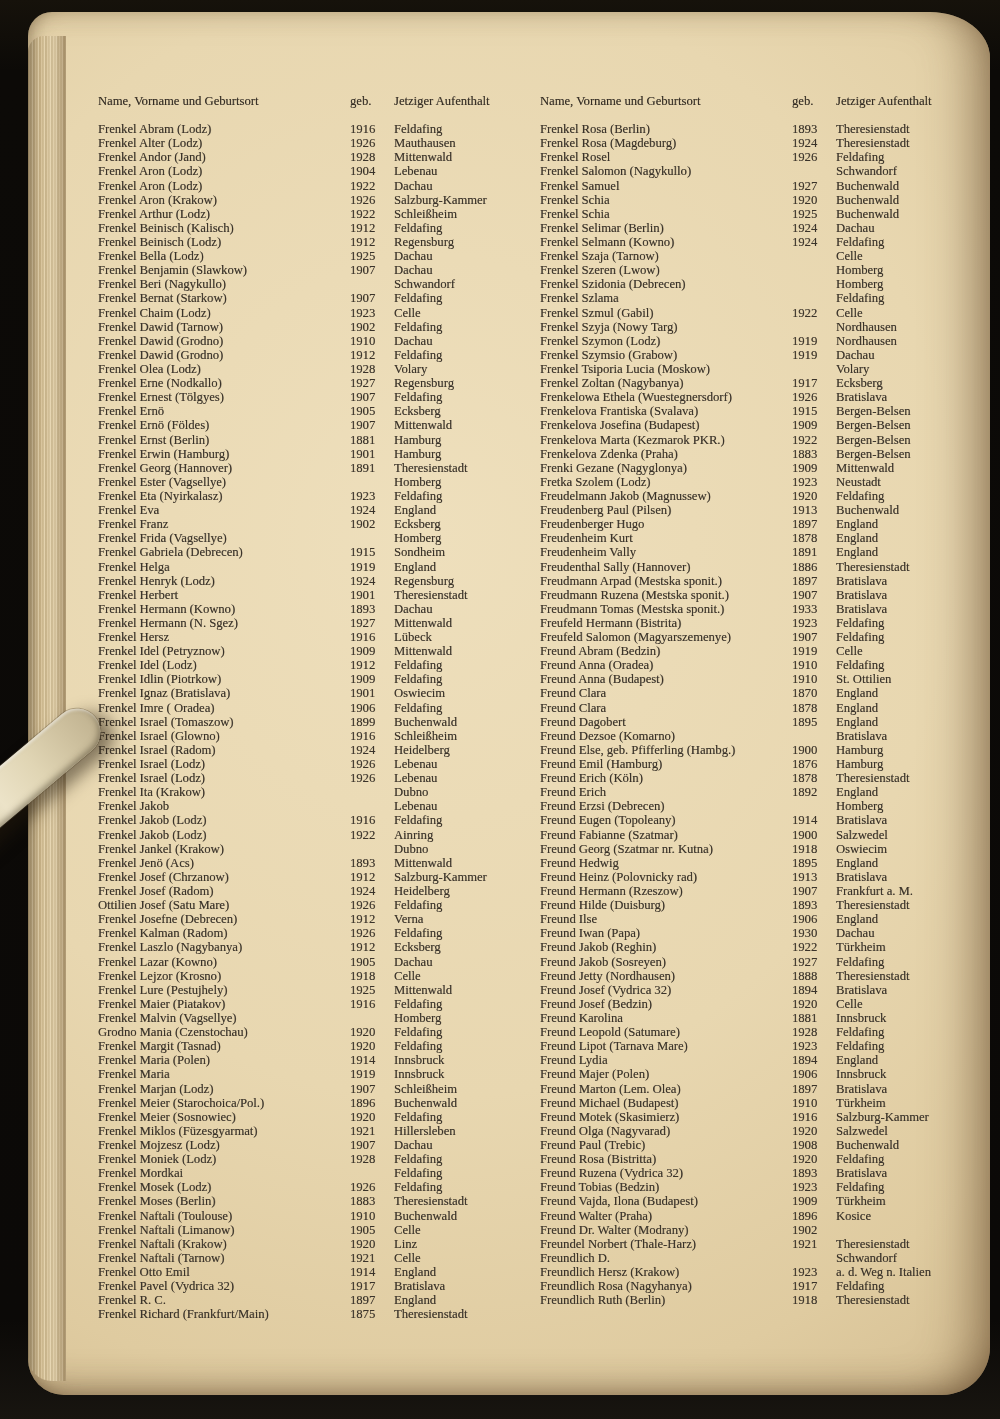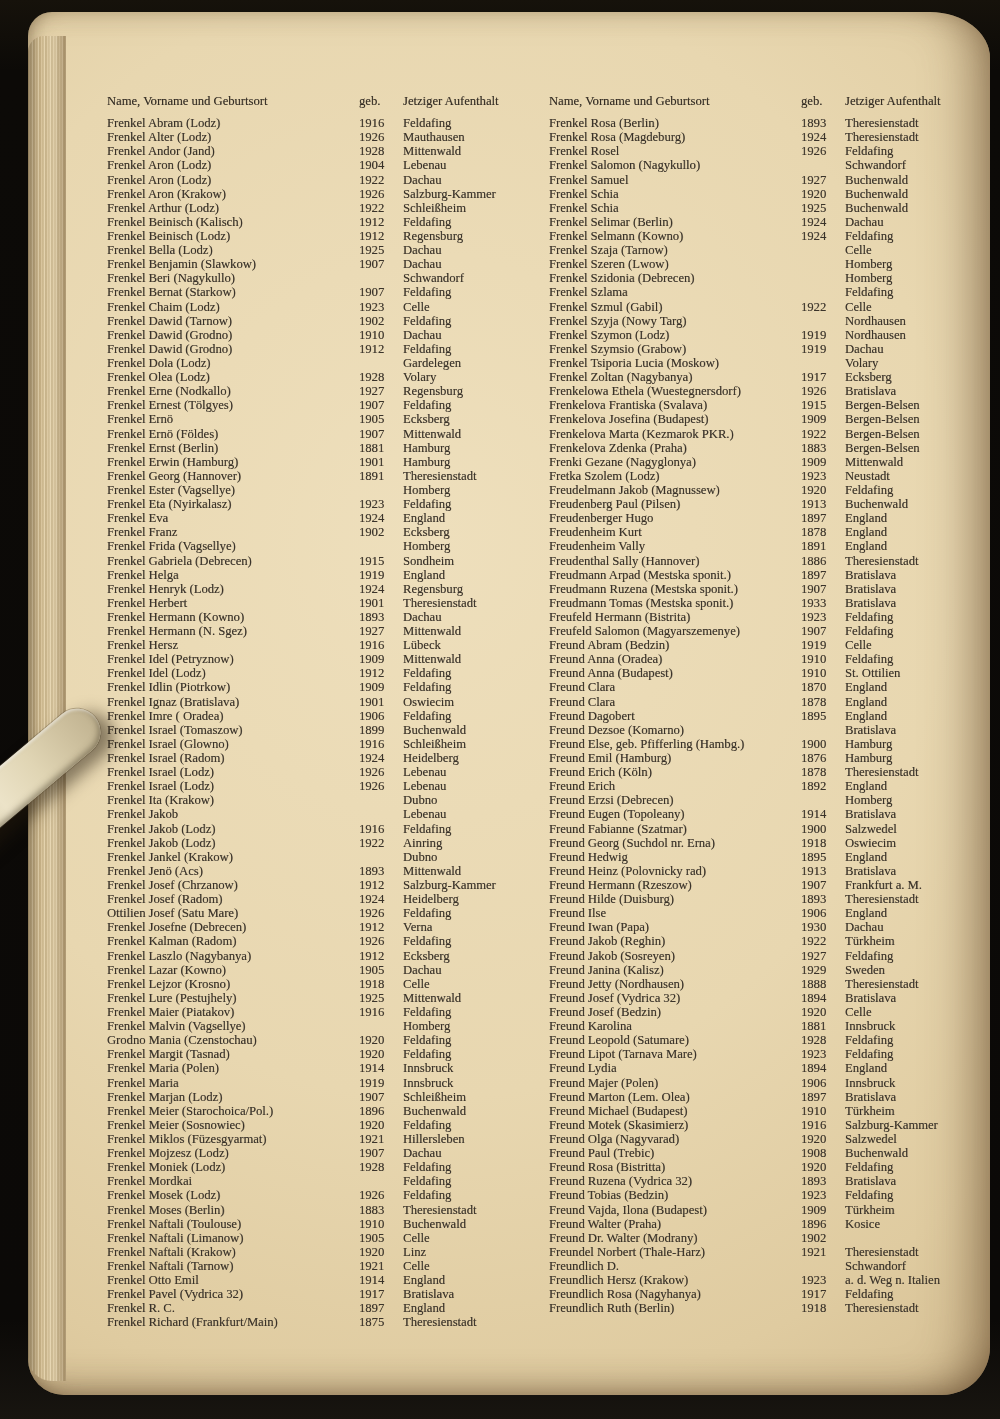--- a/index.html
+++ b/index.html
@@ -21,31 +21,31 @@
   }
   .fore-edge{
     position:absolute; left:0; top:24px; bottom:14px; width:38px;
     border-radius:16px 0 0 24px;
     background:
       linear-gradient(90deg, rgba(58,44,24,.38) 0%, rgba(58,44,24,0) 32%,
         rgba(255,246,222,.22) 68%, rgba(116,92,58,.42) 100%),
       repeating-linear-gradient(90deg,
         #b9a377 0px,#d8c49c 1.5px,#c3ae83 3px,#e2d0aa 4.5px,#b29c70 6px);
   }
-  .content{position:absolute; left:79px; top:82px; width:868px; height:1260px; color:#3a332a;}
+  .content{position:absolute; left:70px; top:82px; width:868px; height:1260px; color:#3a332a;}
   .half{position:absolute; top:0;}
   .half.left{left:0; width:426px;}
   .half.right{left:442px; width:426px;}
   .hdr-row,.row{
     display:grid; grid-template-columns:252px 44px 1fr;
     white-space:nowrap; font-size:12.6px; line-height:14.12px; height:14.12px;
     text-shadow:.3px .3px 0 rgba(58,49,38,.45);
   }
   .hdr-row{color:#352e25;}
-  .rows{margin-top:8px;}
+  .rows{margin-top:14px;}
   .c-year{text-align:left;}
   .clip{
     position:absolute; left:-170px; top:790px; width:300px; height:47px;
     border-radius:24px; transform:rotate(-40deg); z-index:5;
     background:linear-gradient(90deg,
       #454135 0%, #7d7766 10%, #b2a78c 22%, #d6cbab 38%,
       #ece3c8 58%, #e0d5b4 74%, #cfc2a0 88%, #c0b290 100%);
     box-shadow:
       inset 0 2px 3px rgba(255,255,255,.55),
       inset 0 -3px 6px rgba(70,60,40,.5),
@@ -146,25 +146,20 @@
               <span class="c-name">Frenkel Dawid (Grodno)</span>
               <span class="c-year">1910</span>
               <span class="c-place">Dachau</span>
             </div>
             <div class="row">
               <span class="c-name">Frenkel Dawid (Grodno)</span>
               <span class="c-year">1912</span>
               <span class="c-place">Feldafing</span>
             </div>
             <div class="row">
-              <span class="c-name">Frenkel Dola (Lodz)</span>
-              <span class="c-year"></span>
-              <span class="c-place">Gardelegen</span>
-            </div>
-            <div class="row">
               <span class="c-name">Frenkel Olea (Lodz)</span>
               <span class="c-year">1928</span>
               <span class="c-place">Volary</span>
             </div>
             <div class="row">
               <span class="c-name">Frenkel Erne (Nodkallo)</span>
               <span class="c-year">1927</span>
               <span class="c-place">Regensburg</span>
             </div>
             <div class="row">
@@ -755,21 +750,21 @@
               <span class="c-name">Freund Eugen (Topoleany)</span>
               <span class="c-year">1914</span>
               <span class="c-place">Bratislava</span>
             </div>
             <div class="row">
               <span class="c-name">Freund Fabianne (Szatmar)</span>
               <span class="c-year">1900</span>
               <span class="c-place">Salzwedel</span>
             </div>
             <div class="row">
-              <span class="c-name">Freund Georg (Suchdol nr. Erna)</span>
+              <span class="c-name">Freund Georg (Szatmar nr. Kutna)</span>
               <span class="c-year">1918</span>
               <span class="c-place">Oswiecim</span>
             </div>
             <div class="row">
               <span class="c-name">Freund Hedwig</span>
               <span class="c-year">1895</span>
               <span class="c-place">England</span>
             </div>
             <div class="row">
               <span class="c-name">Freund Heinz (Polovnicky rad)</span>
@@ -798,25 +793,20 @@
             </div>
             <div class="row">
               <span class="c-name">Freund Jakob (Reghin)</span>
               <span class="c-year">1922</span>
               <span class="c-place">Türkheim</span>
             </div>
             <div class="row">
               <span class="c-name">Freund Jakob (Sosreyen)</span>
               <span class="c-year">1927</span>
               <span class="c-place">Feldafing</span>
-            </div>
-            <div class="row">
-              <span class="c-name">Freund Janina (Kalisz)</span>
-              <span class="c-year">1929</span>
-              <span class="c-place">Sweden</span>
             </div>
             <div class="row">
               <span class="c-name">Freund Jetty (Nordhausen)</span>
               <span class="c-year">1888</span>
               <span class="c-place">Theresienstadt</span>
             </div>
             <div class="row">
               <span class="c-name">Freund Josef (Vydrica 32)</span>
               <span class="c-year">1894</span>
               <span class="c-place">Bratislava</span>

